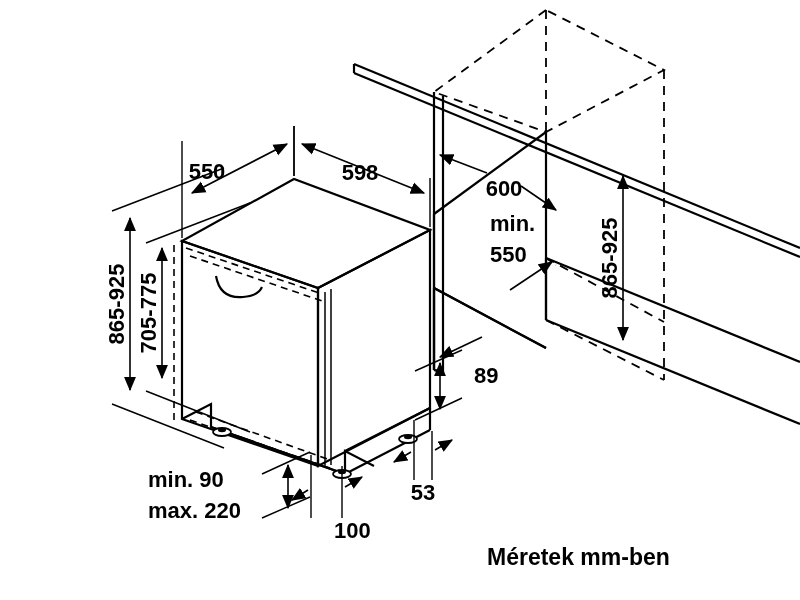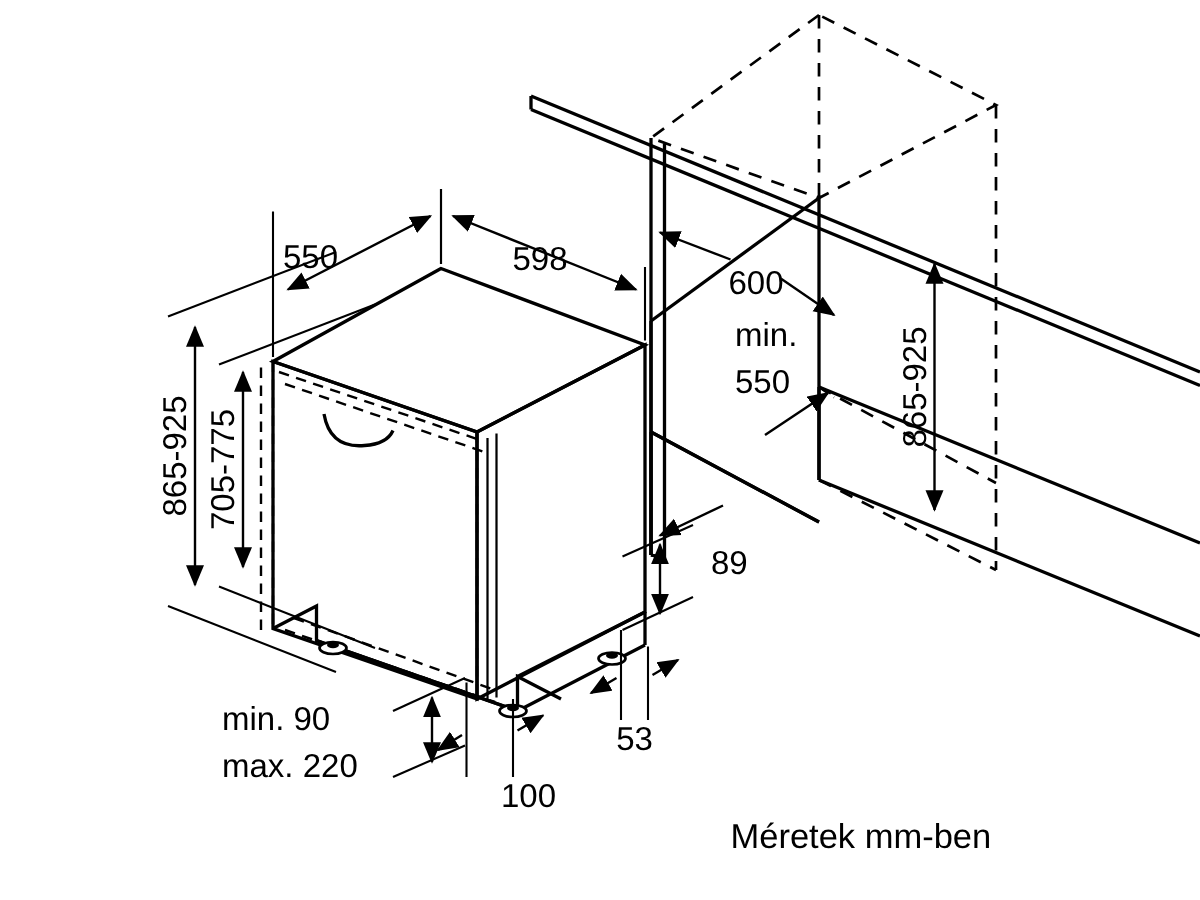--- a/index.html
+++ b/index.html
@@ -10,20 +10,21 @@
   }
   body {
     font-family: "Liberation Sans", sans-serif;
   }
   #drawing-root {
     position: relative;
     width: 800px;
     height: 600px;
     background: #ffffff;
     overflow: hidden;
+    font-weight: bold;
   }
   #drawing-svg {
     display: block;
     width: 800px;
     height: 600px;
   }
   .dim-text {
     font-family: "Liberation Sans", sans-serif;
     font-size: 22px;
     fill: #000000;

